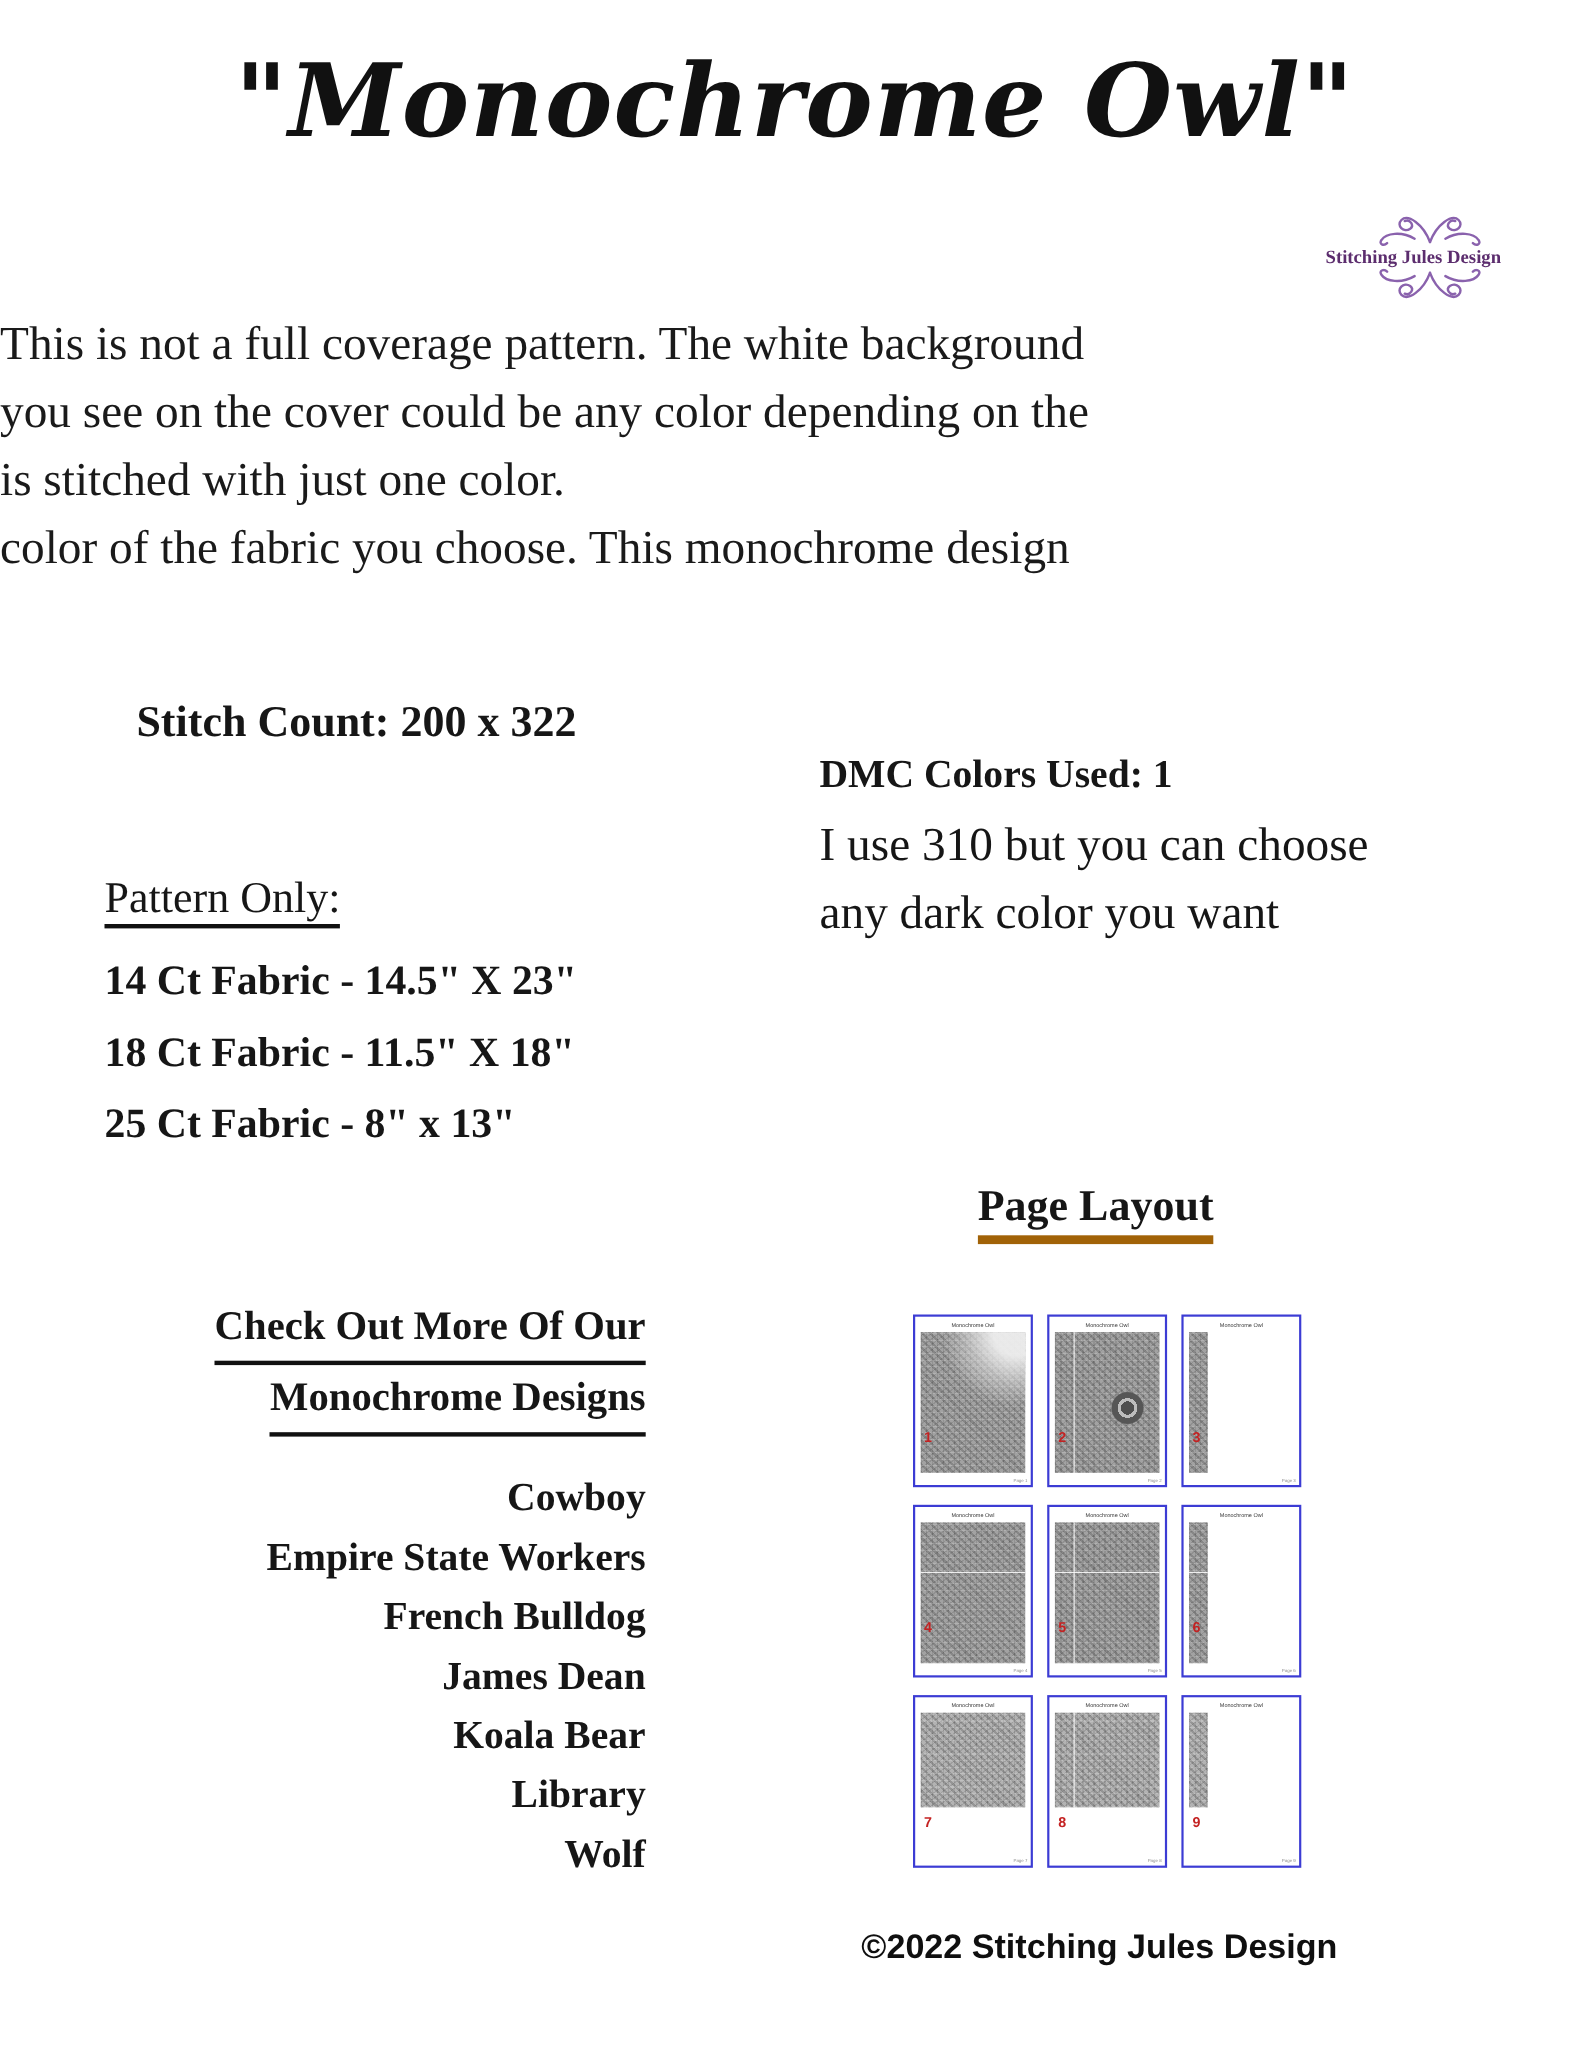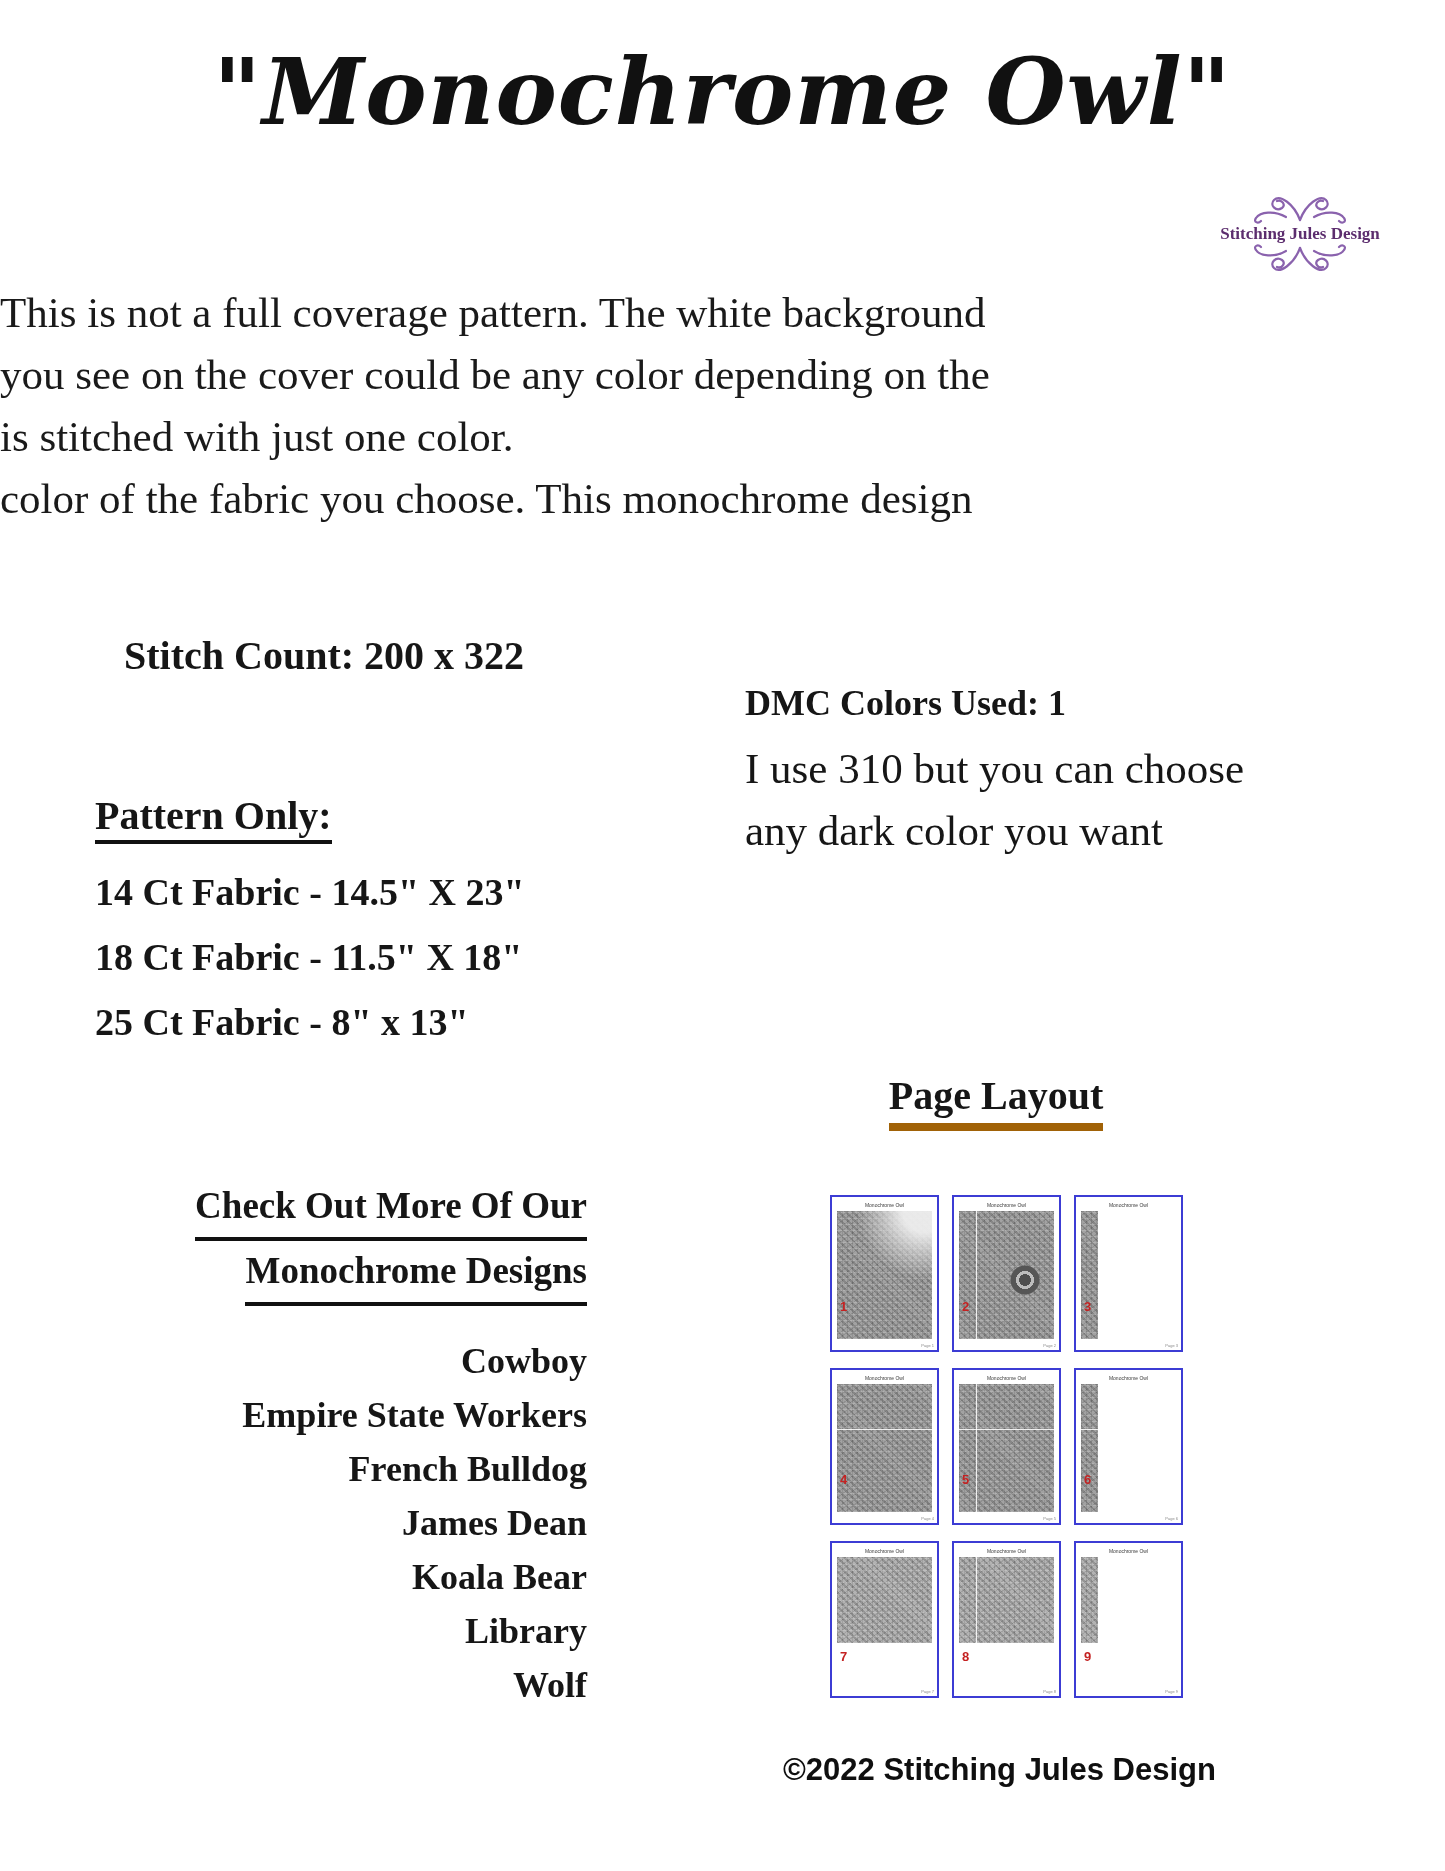--- a/index.html
+++ b/index.html
@@ -7,21 +7,21 @@
     position:relative;width:1445px;height:1871px;background:#ffffff;
     font-family:"Liberation Serif",serif;color:#161616;overflow:hidden;
   }
   
   .main-title{
     position:absolute;top:38px;left:0;width:100%;text-align:center;
     font-family:"DejaVu Serif",serif;font-style:italic;font-weight:bold;
     font-size:92px;letter-spacing:1px;color:#111;white-space:nowrap;
   }
   
-  .logo{position:absolute;left:1205px;top:190px;width:190px;text-align:center;}
+  .logo{position:absolute;left:1205px;top:190px;width:190px;}
   .logo .flourish{display:block;margin:0 auto;}
   .logo .flourish.bottom{transform:rotate(180deg);}
   .logo-text{
     font-family:"Liberation Serif",serif;font-weight:bold;font-size:17px;
     color:var(--logo-text-purple,#5c2d6e);white-space:nowrap;line-height:20px;
   }
   
   .intro{
     position:absolute;top:282px;left:0;width:100%;text-align:left;
     font-size:43px;line-height:62px;color:#1a1a1a;
@@ -29,21 +29,21 @@
   .intro div{white-space:nowrap;}
   
   .stitch-count{
     position:absolute;left:80px;top:632px;font-weight:bold;font-size:40px;white-space:nowrap;margin-left:44px;
   }
   .dmc{position:absolute;left:745px;top:682px;}
   .dmc-heading{font-weight:bold;font-size:36px;white-space:nowrap;}
   .dmc-notes{font-size:43px;line-height:62px;margin-top:14px;}
   .dmc-notes div{white-space:nowrap;}
   .pattern-only{position:absolute;left:95px;top:792px;}
-  .po-heading{font-weight:bold;font-size:40px;white-space:nowrap;}
+  .po-heading{font-weight:normal;font-size:40px;white-space:nowrap;}
   .po-heading span{display:inline-block;border-bottom:4px solid #111;padding-bottom:1px;}
   .po-items{margin-top:16px;font-weight:bold;font-size:38px;line-height:65px;}
   .po-items div{white-space:nowrap;}
   .page-layout-heading{
     position:absolute;left:816px;top:1072px;width:360px;text-align:center;
     font-weight:bold;font-size:40px;white-space:nowrap;
   }
   .page-layout-heading span{display:inline-block;border-bottom:8px solid #a16207;padding-bottom:4px;}
   
   .more-designs{position:absolute;left:60px;top:1176px;width:527px;text-align:right;}

